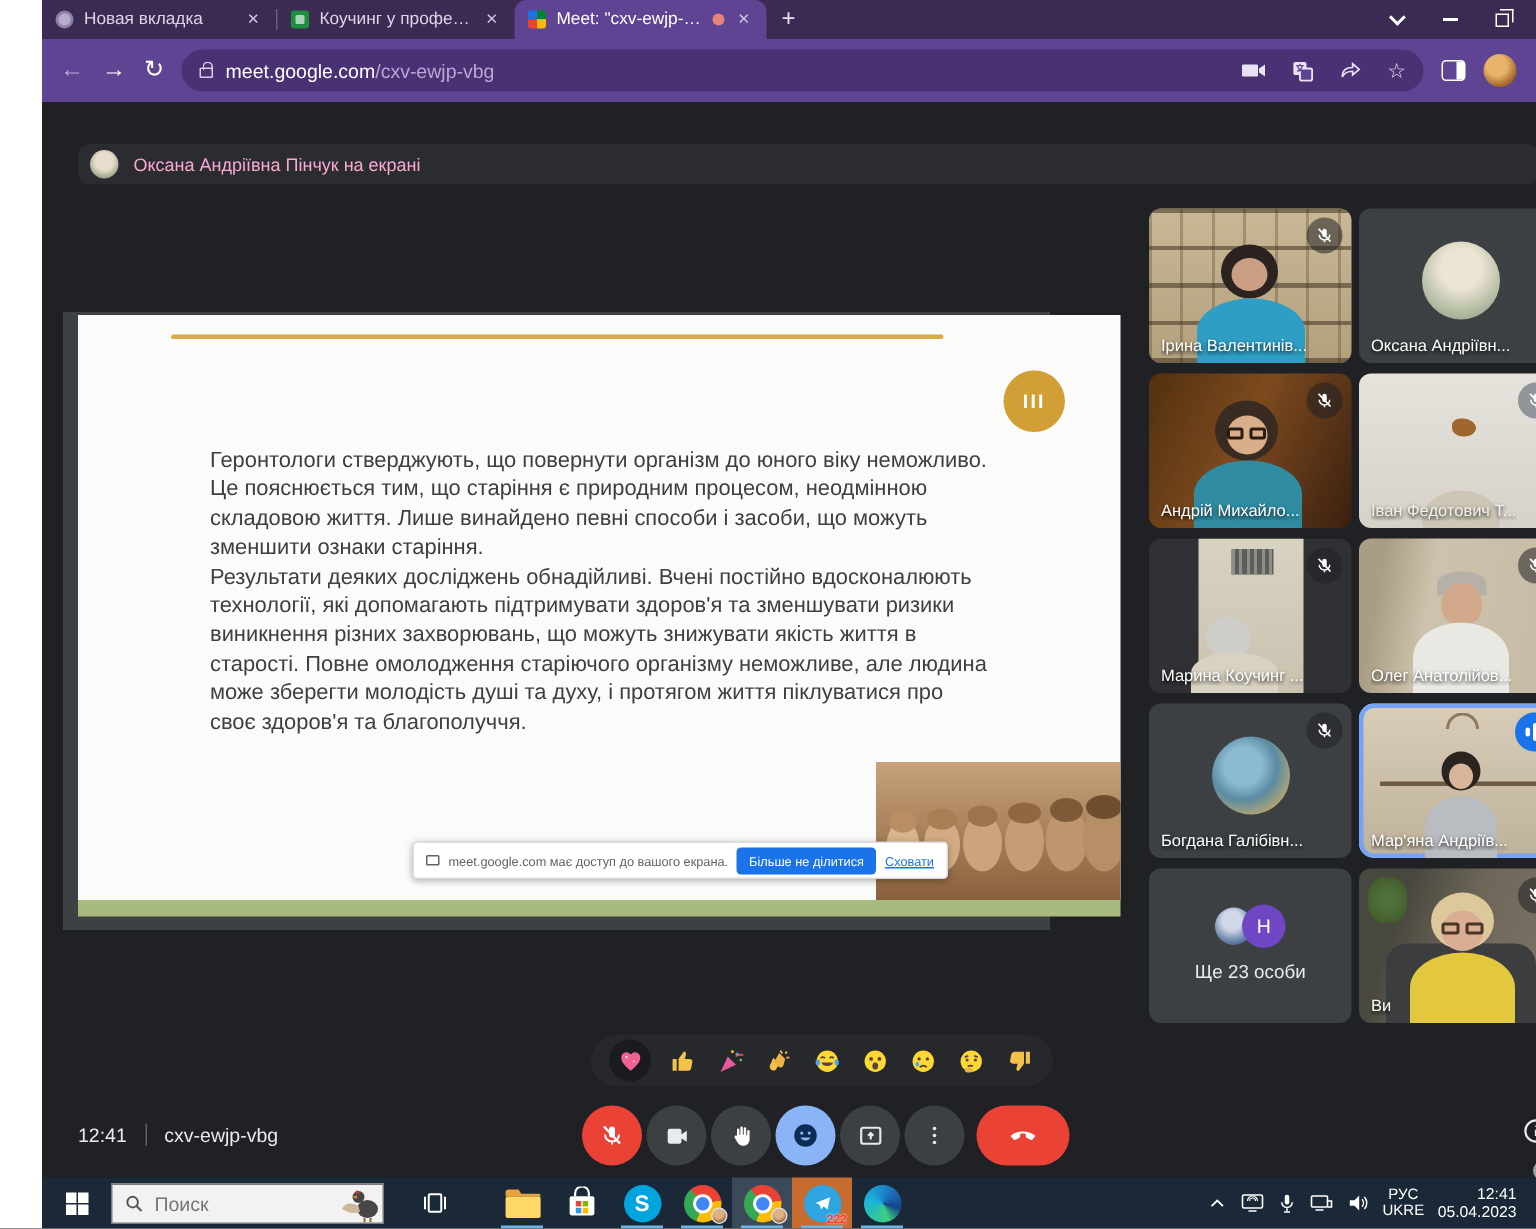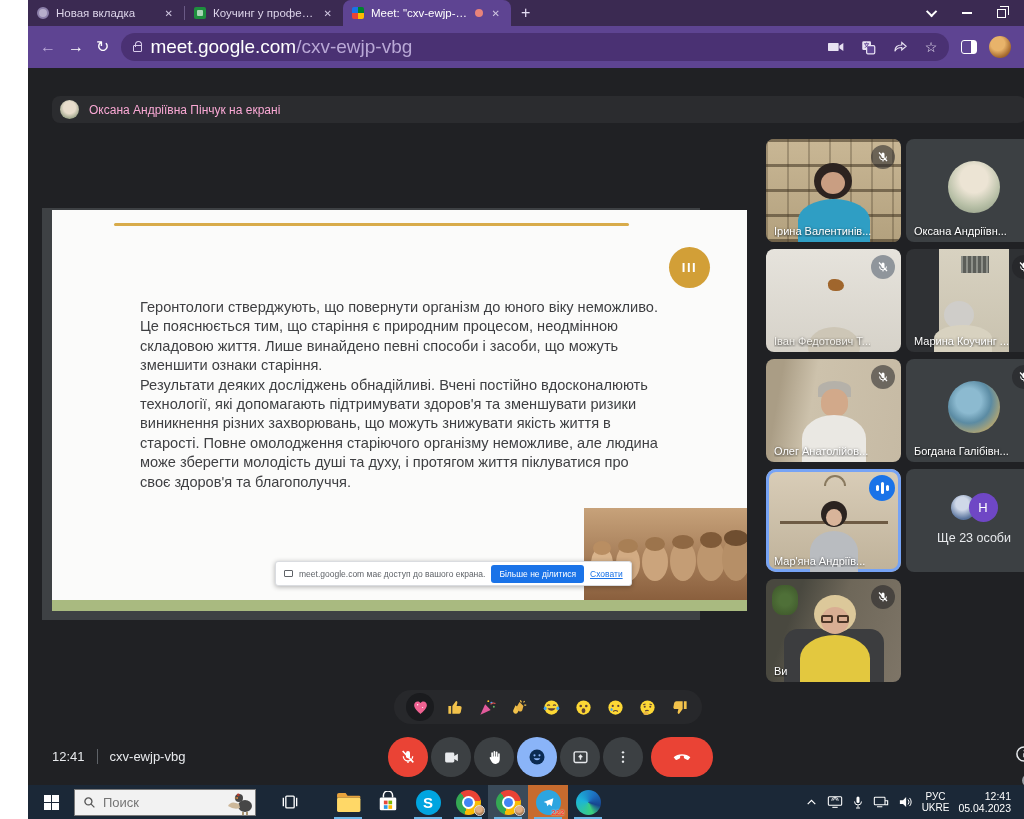--- a/index.html
+++ b/index.html
@@ -29,21 +29,21 @@
   .wc-close { position:relative; width:11px; height:11px; }
   .wc-close::before,.wc-close::after{ content:""; position:absolute; left:5px; top:0; width:1.6px; height:11px; background:#fff; }
   .wc-close::before{ transform:rotate(45deg);} .wc-close::after{ transform:rotate(-45deg);}
 
   .toolbar { position:absolute; top:26px; left:0; width:100%; height:42px; background:#5e4492; display:flex; align-items:center; padding:0 12px; gap:12px; }
   .navbtn { color:#fff; font-size:16px; line-height:1; }
   .navbtn.dim { color:#bba9d8; }
   .urlbar { width:828px; height:28px; background:#4a3173; border-radius:14px; display:flex; align-items:center; padding:0 12px; gap:8px; }
   .lock { width:9px; height:7px; border:1.5px solid #d9cdec; border-radius:1px; position:relative; margin-top:3px; flex:none;}
   .lock::before { content:""; position:absolute; left:1px; top:-5px; width:5px; height:5px; border:1.5px solid #d9cdec; border-bottom:none; border-radius:4px 4px 0 0; }
-  .url { font-size:19px; color:#fff; white-space:nowrap; }
+  .url { font-size:13px; color:#fff; white-space:nowrap; }
   .url .path { color:#b9a8d6; }
   .urlicons { margin-left:auto; display:flex; gap:17px; align-items:center; }
   .sidepanel-ico { width:16px; height:14px; border:1.7px solid #fff; border-radius:3px; position:relative; }
   .sidepanel-ico::after { content:""; position:absolute; right:0; top:0; width:5px; height:100%; background:#fff; }
   .avatar-sm { width:22px; height:22px; border-radius:50%; background:radial-gradient(circle at 40% 35%, #e8b36a 0 35%, #a5692e 70%, #6e4418); }
 
   
   .banner { position:absolute; left:24px; top:96px; width:974px; height:27px; background:#2b2c2f; border-radius:8px; display:flex; align-items:center; gap:10px; padding:0 8px; }
   .banner .av { width:19px; height:19px; border-radius:50%; background:radial-gradient(circle at 50% 40%, #e8ddcc 0 40%, #9aa388 75%, #717a63); }
   .banner .txt { color:#f9a8d4; font-size:12px; }
@@ -261,20 +261,35 @@
           </svg>
         </div>
       <div class="pname">Ірина Валентинів...</div>
     </div>
 
     <div class="tile">
       <div class="avatar-big" style="background:radial-gradient(circle at 50% 35%, #ece4d4 0 32%, #b7bfa6 65%, #86917c)"></div>
       <div class="pname">Оксана Андріївн...</div>
     </div>
 
+    <div class="tile bg-warm">
+      <div class="head" style="left:44px;top:18px;width:42px;height:40px;background:#3a2b22"></div>
+      <div class="head" style="left:52px;top:28px;width:27px;height:26px;background:#d8ae8b"></div>
+      <div style="position:absolute;left:52px;top:36px;width:11px;height:8px;border:2px solid #2a1c12;border-radius:2px"></div>
+      <div style="position:absolute;left:67px;top:36px;width:11px;height:8px;border:2px solid #2a1c12;border-radius:2px"></div>
+      <div class="body" style="left:30px;top:58px;width:72px;height:45px;background:#2f8ca3"></div>
+      <div class="mute">
+          <svg width="12" height="12" viewBox="0 0 24 24">
+            <rect x="9" y="3" width="6" height="11" rx="3" fill="#fff"></rect>
+            <path d="M5 11a7 7 0 0 0 14 0M12 18v3" stroke="#fff" stroke-width="2" fill="none"></path>
+            <line x1="4" y1="3" x2="20" y2="20" stroke="#fff" stroke-width="2.4"></line>
+          </svg>
+        </div>
+      <div class="pname">Андрій Михайло...</div>
+    </div>
 
     <div class="tile bg-light">
       <div style="position:absolute;left:62px;top:30px;width:16px;height:12px;background:#a0662d;border-radius:40% 60% 50% 50%"></div>
       <div class="head" style="left:42px;top:78px;width:52px;height:40px;background:#cdc6b6"></div>
       <div class="mute gray">
           <svg width="12" height="12" viewBox="0 0 24 24">
             <rect x="9" y="3" width="6" height="11" rx="3" fill="#fff"></rect>
             <path d="M5 11a7 7 0 0 0 14 0M12 18v3" stroke="#fff" stroke-width="2" fill="none"></path>
             <line x1="4" y1="3" x2="20" y2="20" stroke="#fff" stroke-width="2.4"></line>
           </svg>

